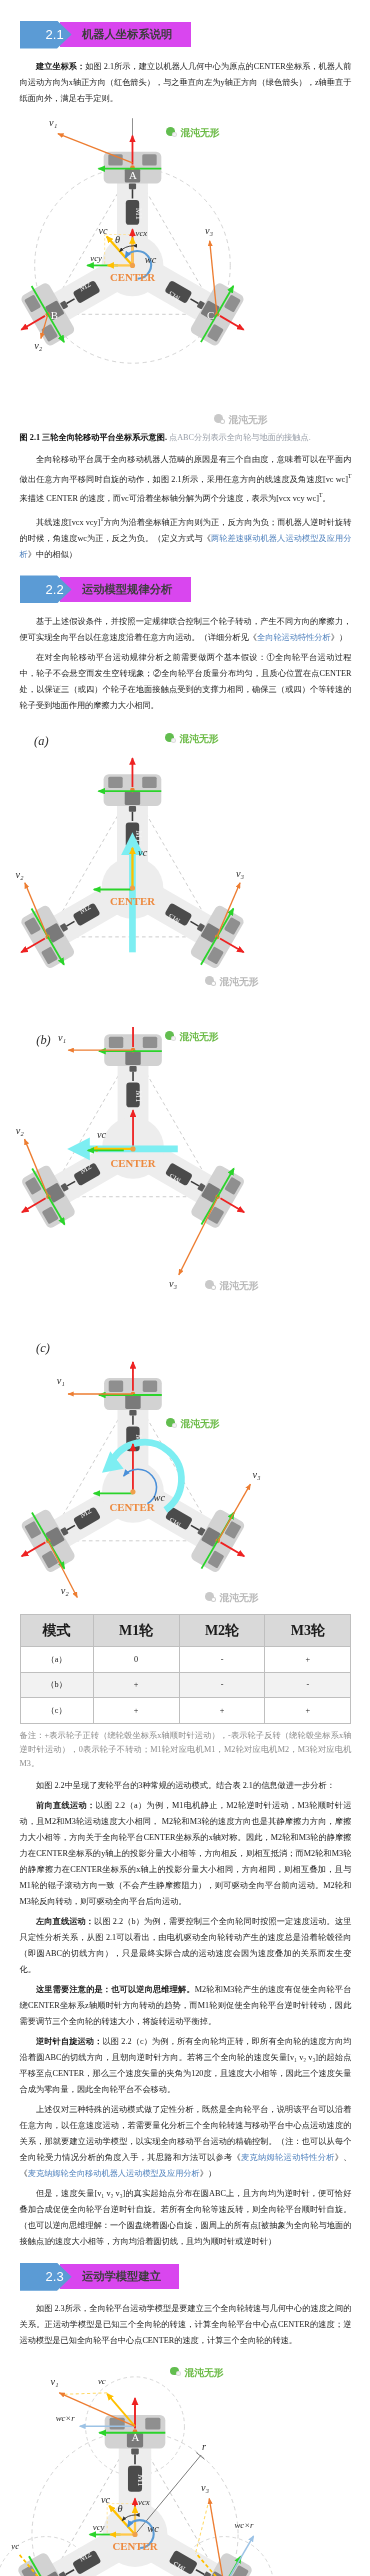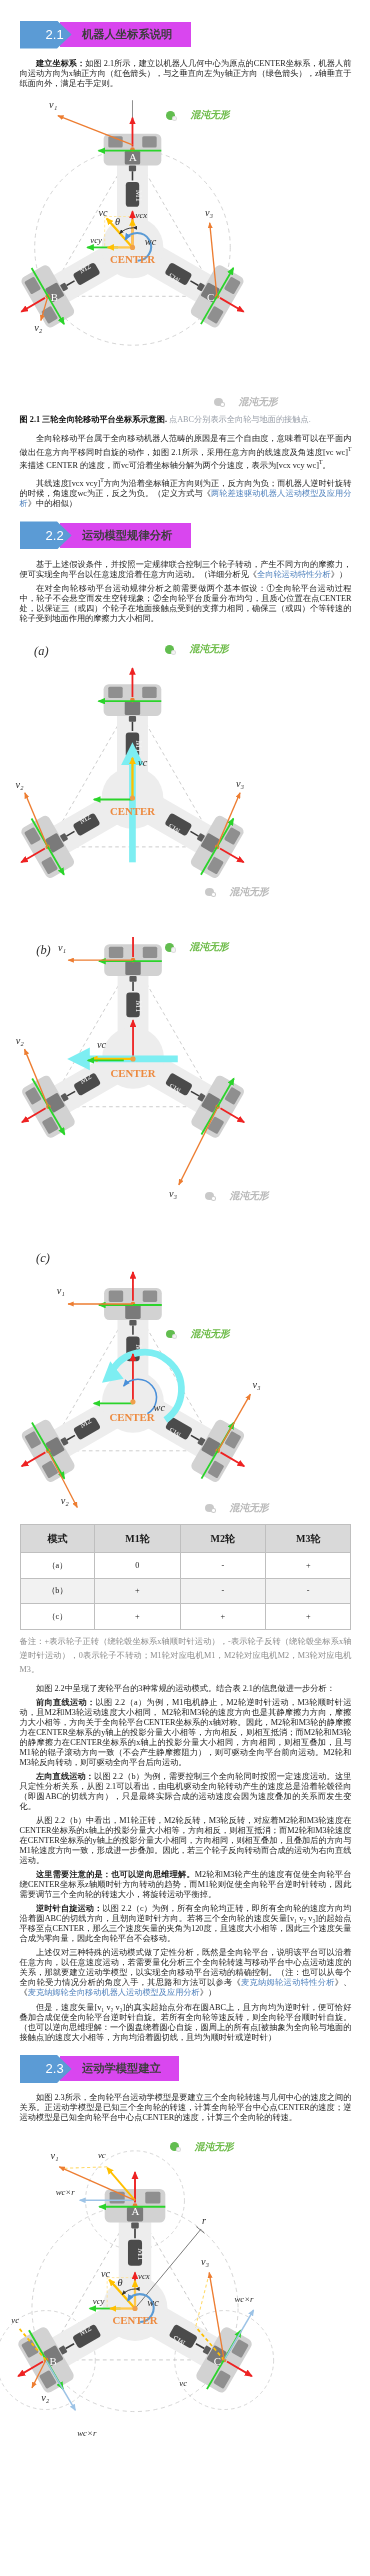--- a/index.html
+++ b/index.html
@@ -1,46 +1,46 @@
 <!DOCTYPE html>
 <html style="font-size:8.2px"><head>
 <meta charset="utf-8">
 <style>
   html,body{margin:0;padding:0;background:#fff;}
   body{width:371px;font-family:"Liberation Serif","DejaVu Serif",serif;font-size:8.2px;color:#1b1b1b;}
   .content{padding:8.2px 19.6px 5.2px 19.6px;}
-  p.body{line-height:10px;text-align:justify;margin:4.1px 0;text-indent:2em;}
+  p.body{line-height:16px;text-align:justify;margin:4.1px 0;text-indent:2em;}
   .lead{font-weight:bold;}
   .lnk{color:#4f81bd;cursor:pointer;}
   sup{font-size:5.7px;}
   
   .sec{display:flex;align-items:center;margin:12.4px 0 10.3px 0;height:28px;}
   .sec-num{background:#5b9bd5;color:#fff;font-family:"Liberation Sans",sans-serif;font-size:13px;
            width:52px;height:28px;display:flex;align-items:center;justify-content:flex-start;
            padding-left:26px;box-sizing:border-box;position:relative;z-index:1;
            clip-path:polygon(0 0,72% 0,100% 50%,72% 100%,0 100%);}
   .sec-bar{background:#d946ef;height:25px;display:flex;align-items:center;margin-left:-11.3px;
            padding:0 18.5px 0 21.6px;font-family:"Liberation Sans",sans-serif;font-weight:bold;
            font-size:11.3px;color:#3d3d3d;}
   
   .caption{line-height:13.4px;margin:5.2px 0 7.2px 0;}
   .caption b{color:#111;}
   .capgray{color:#9aa0aa;}
   
   .tbl-title{text-align:center;margin:10.3px 0 6.2px 0;font-size:8.8px;}
   table.modes{width:100%;border-collapse:collapse;margin:2.1px 0 5.2px 0;}
   table.modes td{border:0.5px solid #bfbfbf;text-align:center;padding:6.7px 3.1px;font-size:8.2px;}
-  table.modes tr.hd td{background:#d9d9d9;font-weight:bold;font-size:10px;margin-left:16px;}
+  table.modes tr.hd td{background:#d9d9d9;font-weight:bold;font-size:14px;margin-left:16px;}
   table.modes tr.alt td{background:#f2f2f2;}
   .note{color:#8c8c8c;line-height:14px;text-align:justify;margin:3.1px 0 7.2px 0;}
   
   .fig{position:relative;width:371px;margin-left:-19.6px;}
   .fig svg{display:block;}
-  .wm{position:absolute;display:flex;align-items:flex-end;gap:12px;
-      font-family:"Liberation Serif",serif;font-style:italic;font-weight:bold;font-size:9.8px;}
+  .wm{position:absolute;display:flex;align-items:flex-start;gap:2px;
+      font-family:"Liberation Serif",serif;font-weight:bold;font-size:9.8px;}
   .wm.green{color:#6cbb47;}
   .wm.gray{color:#b9b9b9;}
   .wmic{width:12.4px;height:11.3px;position:relative;display:inline-block;}
   .wmic::before{content:"";position:absolute;left:0;top:0;width:9.3px;height:8.8px;border-radius:50%;background:#62bd4f;}
   .wmic::after{content:"";position:absolute;left:5.7px;top:4.6px;width:5.7px;height:5.2px;border-radius:50%;background:#f4f4f4;border:0.5px solid #dcdcdc;box-sizing:border-box;}
   .wm.gray .wmic::before{background:#c9c9c9;}
   .wm.gray .wmic::after{background:#fff;border-color:#c9c9c9;}
   svg text.m{font-family:"Liberation Serif",serif;font-style:italic;font-size:20px;fill:#2e2e2e;}
   svg text.mw{font-family:"Liberation Serif",serif;font-size:17px;fill:#f2f2f2;}
   svg text.hub{font-family:"Liberation Serif",serif;font-size:21px;fill:#fff;}
@@ -315,21 +315,20 @@
         <td>+</td>
         <td>+</td>
       </tr>
     </tbody>
   </table>
   <p class="note">备注：+表示轮子正转（绕轮毂坐标系x轴顺时针运动），-表示轮子反转（绕轮毂坐标系x轴逆时针运动），0表示轮子不转动；M1轮对应电机M1，M2轮对应电机M2，M3轮对应电机M3。</p>
 
   <p class="body"><span>如图 2.2中呈现了麦轮平台的3种常规的运动模式。结合表 2.1的信息做进一步分析：</span></p>
   <p class="body"><b class="lead">前向直线运动：</b><span>以图 2.2（a）为例，M1电机静止，M2轮逆时针运动，M3轮顺时针运动，且M2和M3轮运动速度大小相同， M2轮和M3轮的速度方向也是其静摩擦力方向，摩擦力大小相等，方向关于全向轮平台CENTER坐标系的x轴对称。因此，M2轮和M3轮的静摩擦力在CENTER坐标系的y轴上的投影分量大小相等，方向相反，则相互抵消；而M2轮和M3轮的静摩擦力在CENTER坐标系的x轴上的投影分量大小相同，方向相同，则相互叠加，且与M1轮的辊子滚动方向一致（不会产生静摩擦阻力），则可驱动全向平台前向运动。M2轮和M3轮反向转动，则可驱动全向平台后向运动。</span></p>
   <p class="body"><b class="lead">左向直线运动：</b><span>以图 2.2（b）为例，需要控制三个全向轮同时按照一定速度运动。这里只定性分析关系，从图 2.1可以看出，由电机驱动全向轮转动产生的速度总是沿着轮毂径向（即圆ABC的切线方向），只是最终实际合成的运动速度会因为速度叠加的关系而发生变化。</span></p>
-  <p class="body"><span>从图 2.2（b）中看出，M1轮正转，M2轮反转，M3轮反转，对应着M2轮和M3轮速度在CENTER坐标系的x轴上的投影分量大小相等，方向相反，则相互抵消；而M2轮和M3轮速度在CENTER坐标系的y轴上的投影分量大小相同，方向相同，则相互叠加，且叠加后的方向与M1轮速度方向一致，形成进一步叠加。因此，若三个轮子反向转动而合成的运动为右向直线运动。</span></p>
   <p class="body"><b class="lead">这里需要注意的是：也可以逆向思维理解。</b><span>M2轮和M3轮产生的速度有促使全向轮平台绕CENTER坐标系z轴顺时针方向转动的趋势，而M1轮则促使全向轮平台逆时针转动，因此需要调节三个全向轮的转速大小，将旋转运动平衡掉。</span></p>
   <p class="body"><b class="lead">逆时针自旋运动：</b><span>以图 2.2（c）为例，所有全向轮均正转，即所有全向轮的速度方向均沿着圆ABC的切线方向，且朝向逆时针方向。若将三个全向轮的速度矢量[v₁ v₂ v₃]的起始点平移至点CENTER，那么三个速度矢量的夹角为120度，且速度大小相等，因此三个速度矢量合成为零向量，因此全向轮平台不会移动。</span></p>
   <p class="body"><span>上述仅对三种特殊的运动模式做了定性分析，既然是全向轮平台，说明该平台可以沿着任意方向，以任意速度运动，若需要量化分析三个全向轮转速与移动平台中心点运动速度的关系，那就要建立运动学模型，以实现全向移动平台运动的精确控制。（注：也可以从每个全向轮受力情况分析的角度入手，其思路和方法可以参考《</span><span class="lnk">麦克纳姆轮运动特性分析</span><span>》、《</span><span class="lnk">麦克纳姆轮全向移动机器人运动模型及应用分析</span><span>》）</span></p>
   <p class="body"><span>但是，速度矢量[v₁ v₂ v₃]的真实起始点分布在圆ABC上，且方向均为逆时针，便可恰好叠加合成促使全向轮平台逆时针自旋。若所有全向轮等速反转，则全向轮平台顺时针自旋。（也可以逆向思维理解：一个圆盘绕着圆心自旋，圆周上的所有点[被抽象为全向轮与地面的接触点]的速度大小相等，方向均沿着圆切线，且均为顺时针或逆时针）</span></p>
 
   <div class="sec">
     <div class="sec-num">2.3</div>
     <div class="sec-bar">
         <span>运动学模型建立</span>
       </div>

